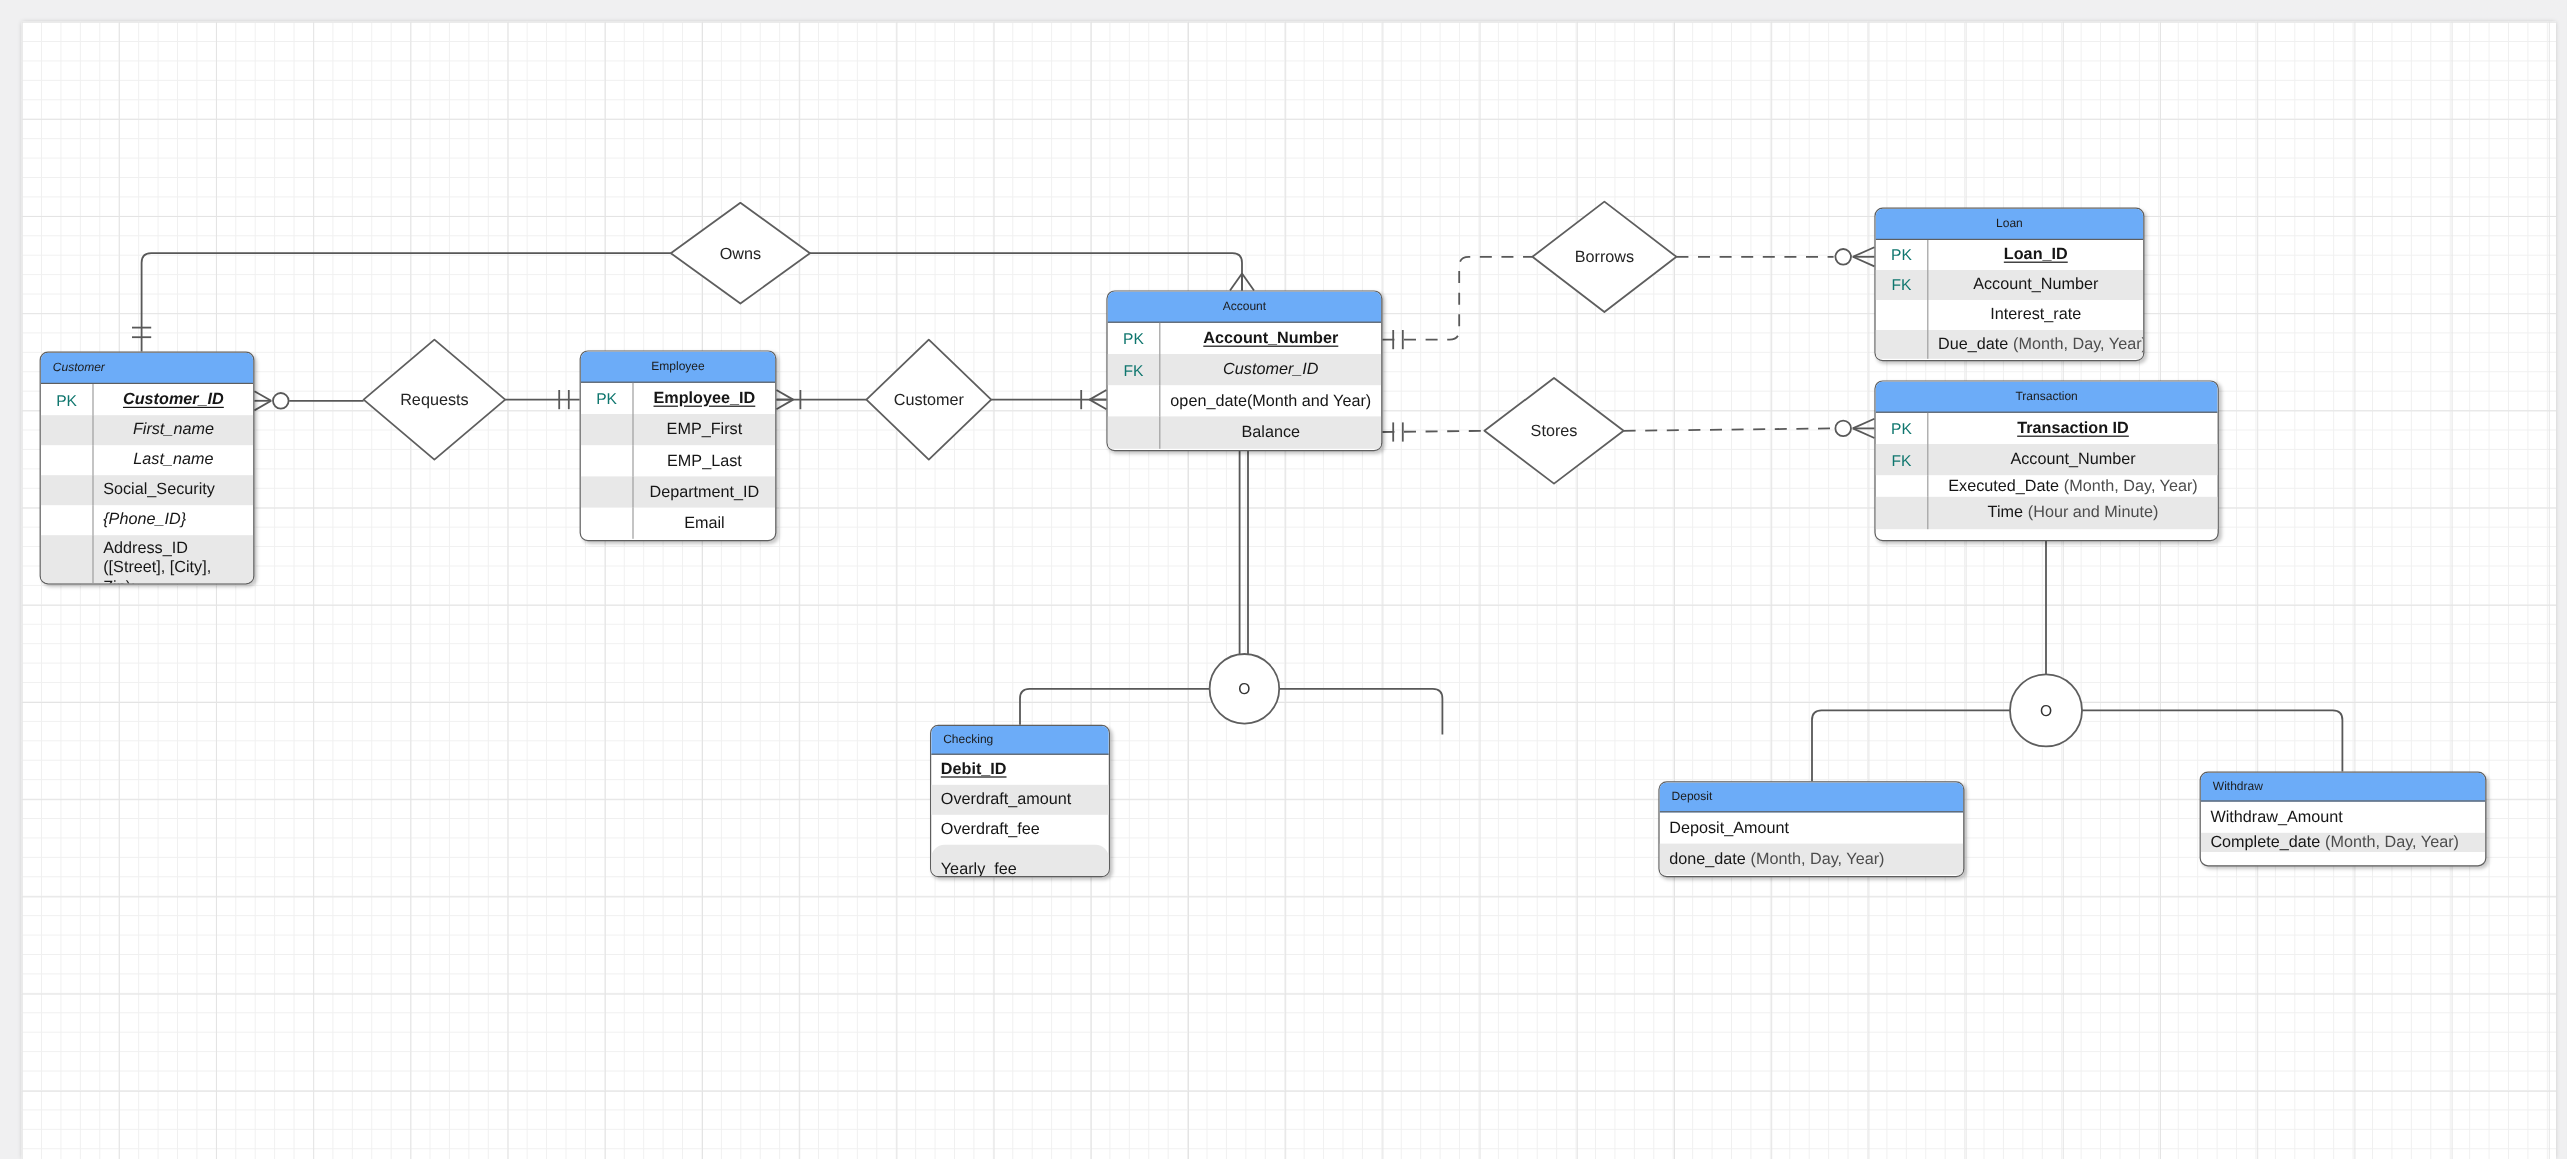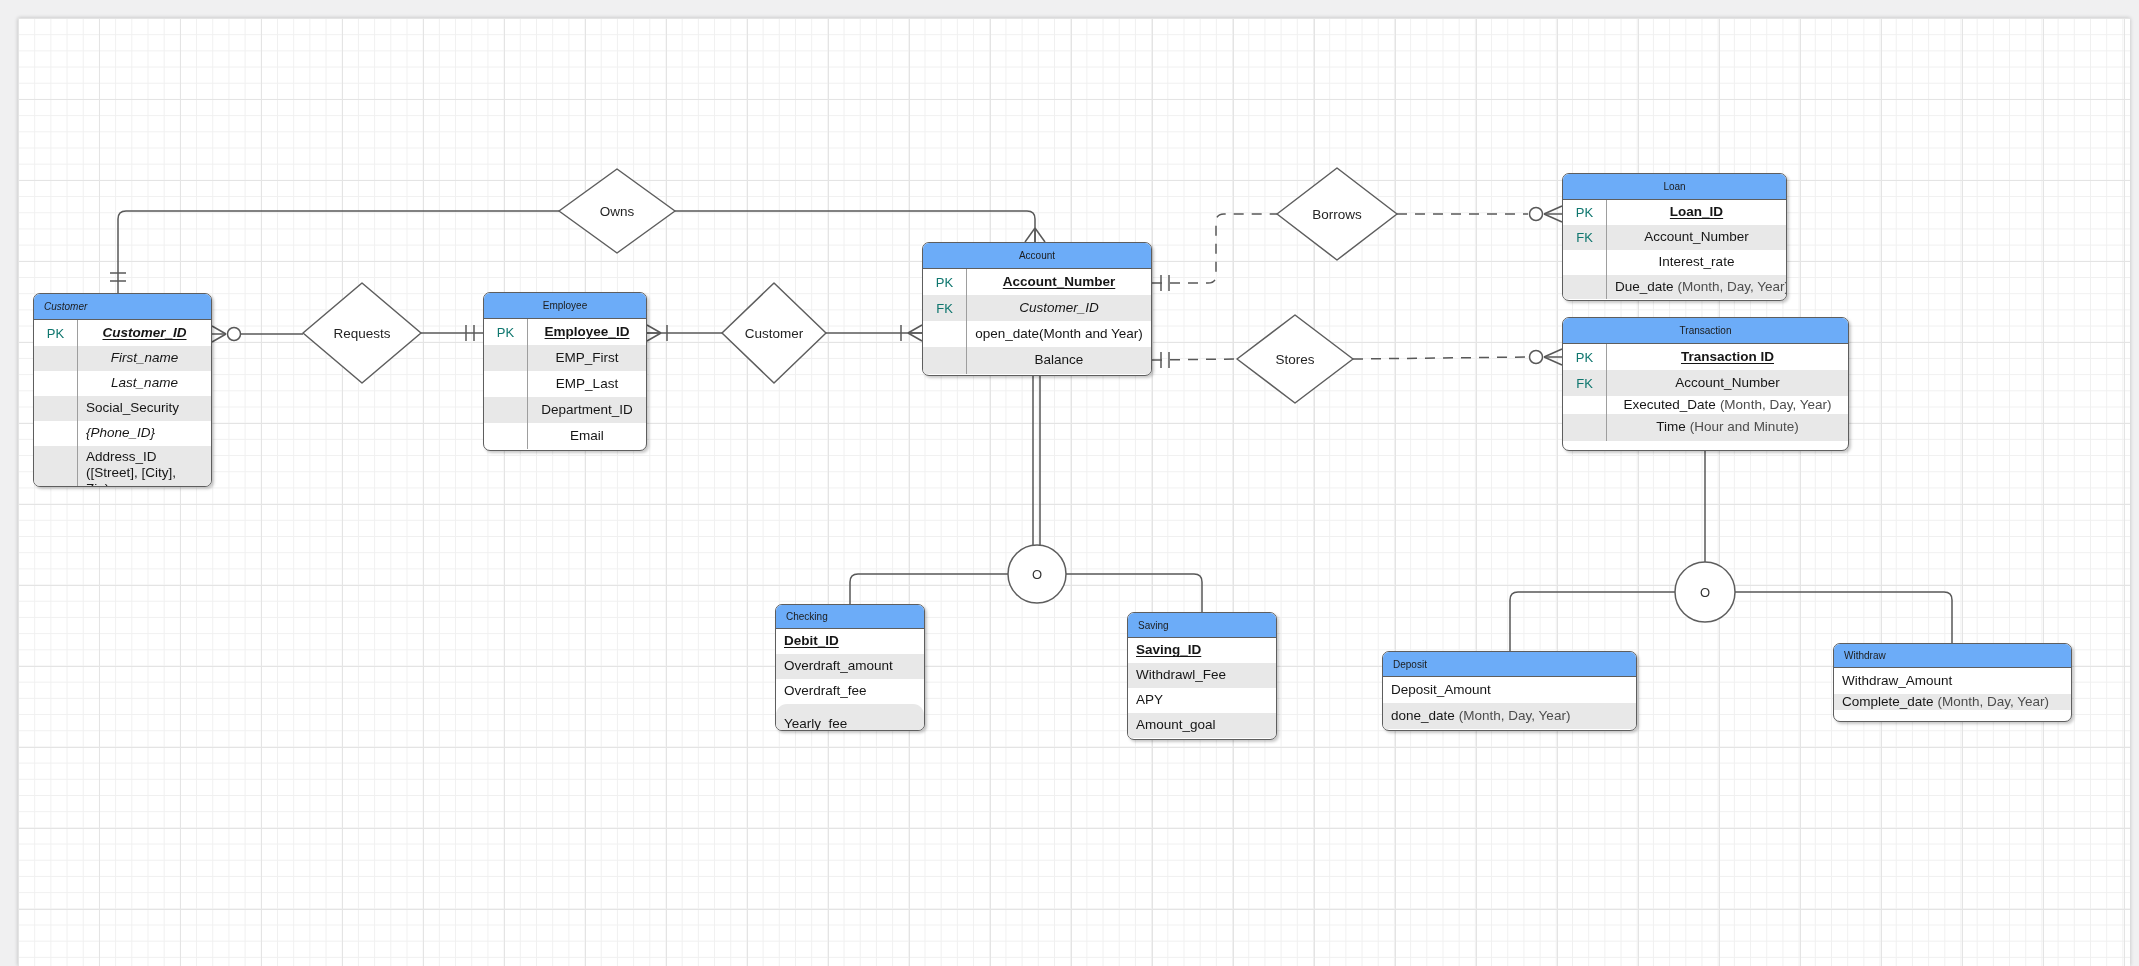--- a/index.html
+++ b/index.html
@@ -294,43 +294,20 @@
           <div class="vcell left">
             <span class="fname">Overdraft_fee</span>
           </div>
         </div>
         <div class="erow alt" style="height: 41px; border-radius: 11px;">
           <div class="vcell left">
             <span class="fname">Yearly_fee</span>
           </div>
         </div>
       </div>
-      <div class="entity" style="left: 1127px; top: 612px; width: 150px; height: 128px;">
-        <div class="entity-header left" style="height: 25px; background: rgb(108, 172, 248);">Saving</div>
-        <div class="erow" style="height: 25px;">
-          <div class="vcell left">
-            <span class="fname bold underline">Saving_ID</span>
-          </div>
-        </div>
-        <div class="erow alt" style="height: 25px;">
-          <div class="vcell left">
-            <span class="fname">Withdrawl_Fee</span>
-          </div>
-        </div>
-        <div class="erow" style="height: 25px;">
-          <div class="vcell left">
-            <span class="fname">APY</span>
-          </div>
-        </div>
-        <div class="erow alt" style="height: 25px;">
-          <div class="vcell left">
-            <span class="fname">Amount_goal</span>
-          </div>
-        </div>
-      </div>
       <div class="entity" style="left: 1382px; top: 651px; width: 255px; height: 80px;">
         <div class="entity-header left" style="height: 25px; background: rgb(108, 172, 248);">Deposit</div>
         <div class="erow" style="height: 26px;">
           <div class="vcell left">
             <span class="fname">Deposit_Amount</span>
           </div>
         </div>
         <div class="erow alt" style="height: 26px;">
           <div class="vcell left">
             <span class="fname">done_date</span>

